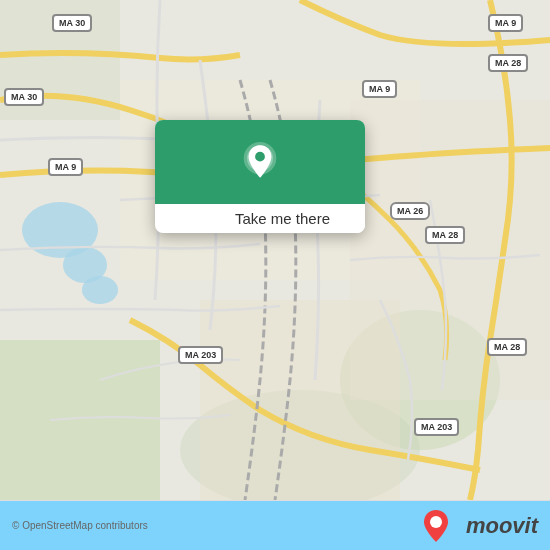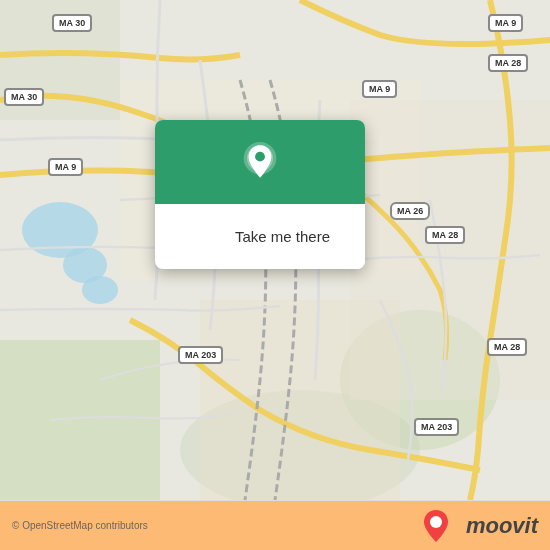--- a/index.html
+++ b/index.html
@@ -44,36 +44,36 @@
       align-items: center;
     }
 
     #location-pin-icon {
       width: 44px;
       height: 44px;
     }
 
     #popup-button {
       width: 100%;
-      padding: 24px 0;
+      padding: 6px 0;
       background: white;
       border: none;
       cursor: pointer;
       font-size: 15px;
       font-weight: 500;
       color: #333;
       text-align: center;
       margin-left: 45px;
     }
 
     
     #bottom-bar {
       width: 550px;
       height: 50px;
-      background: #fdba74;
+      background: #7dd3fc;
       display: flex;
       align-items: center;
       justify-content: space-between;
       padding: 0 12px;
       border-top: 1px solid #ddd;
     }
 
     #bottom-left {
       display: flex;
       flex-direction: column;

